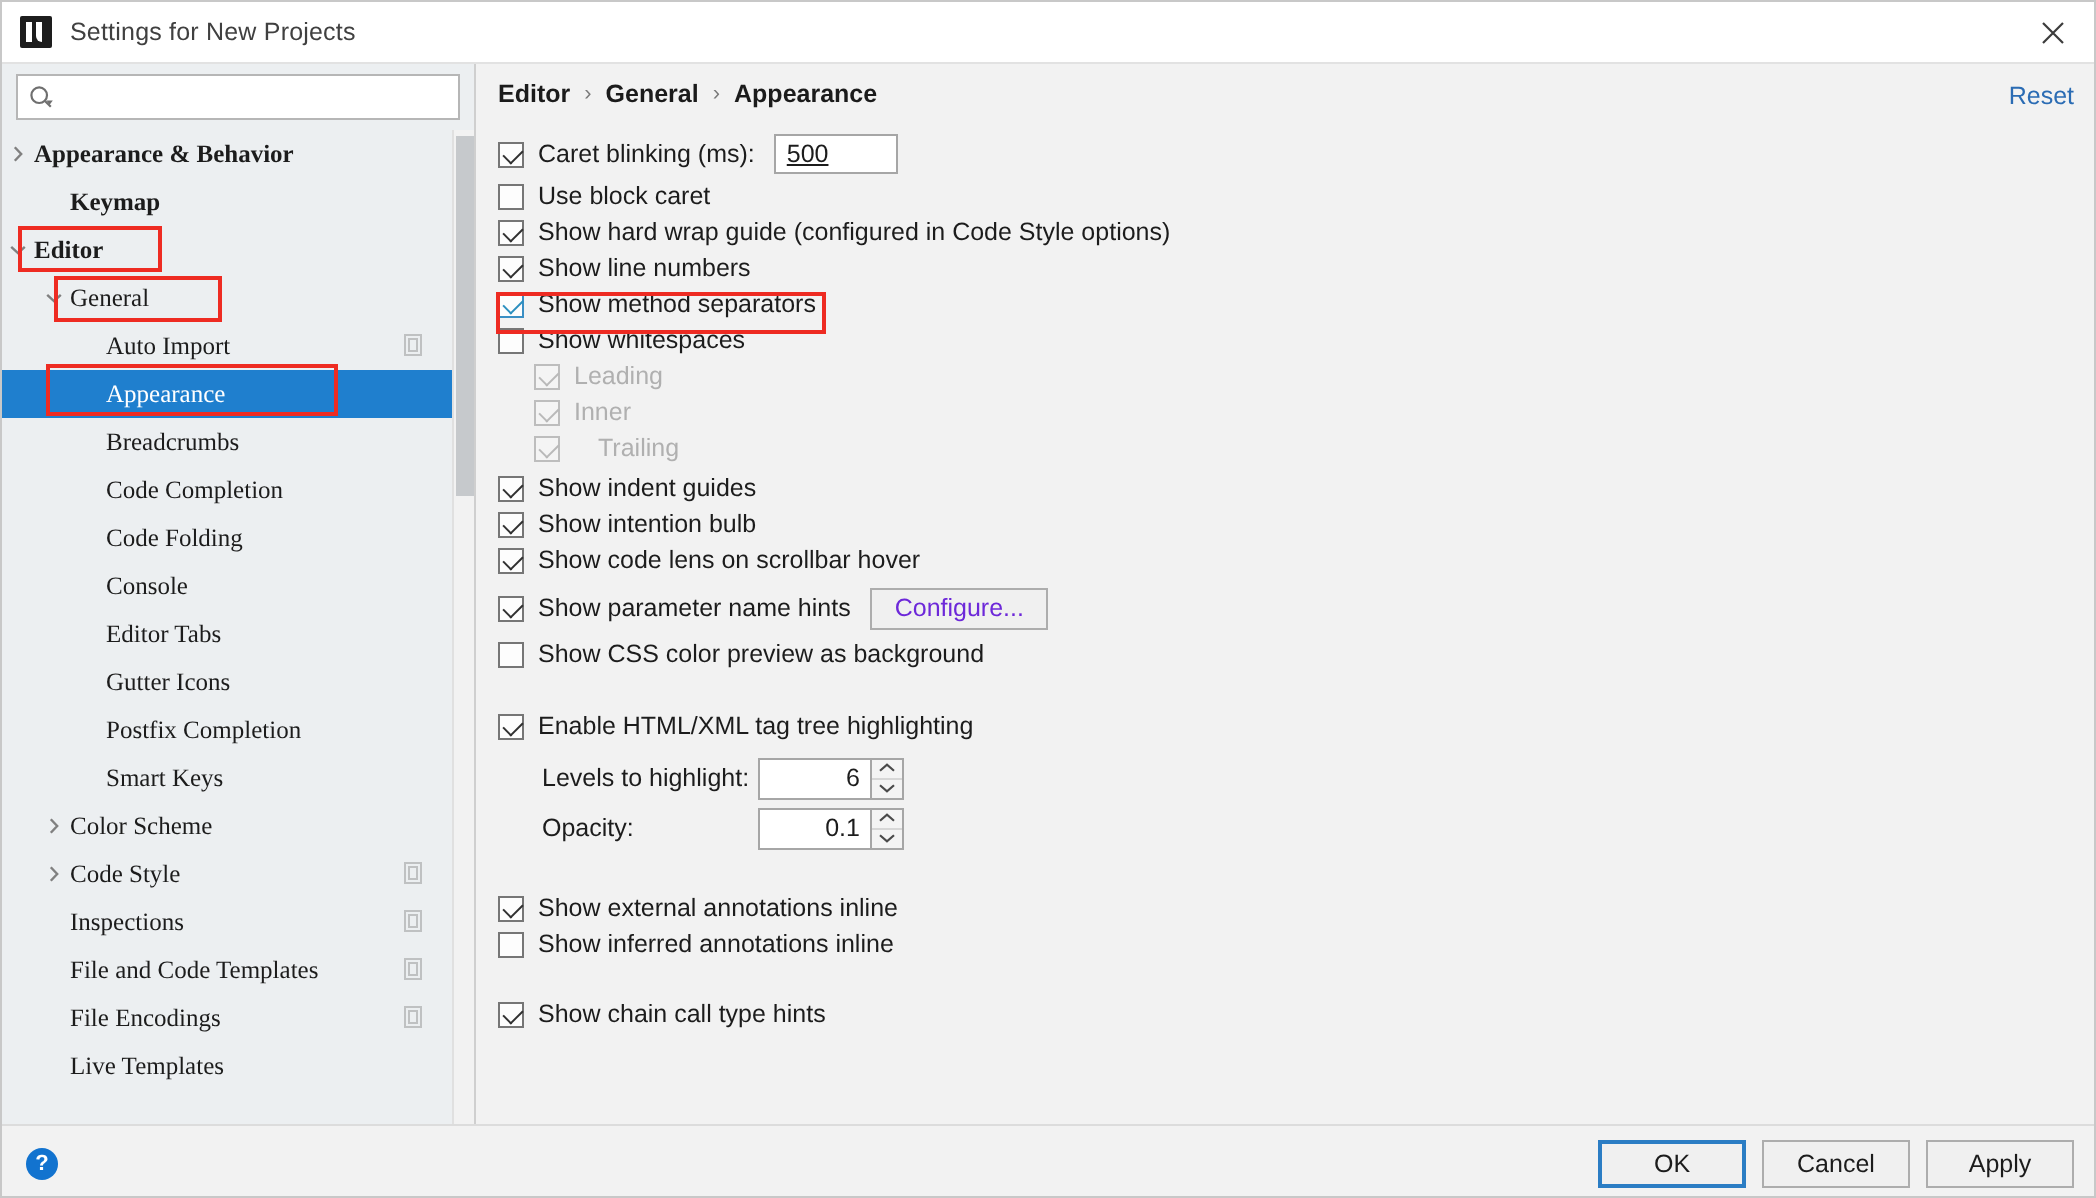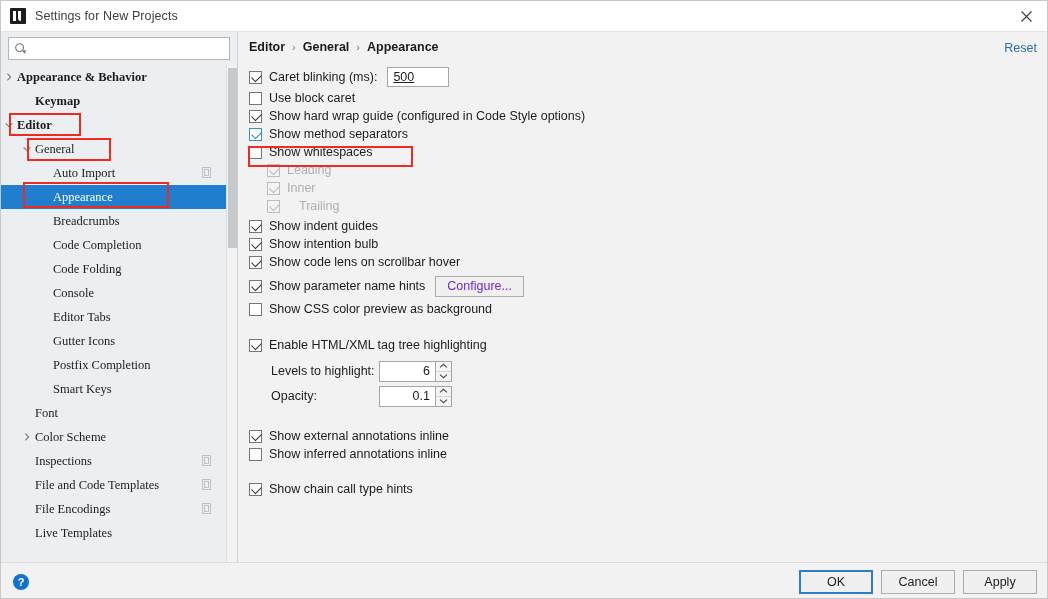--- a/index.html
+++ b/index.html
@@ -277,27 +277,34 @@
         <div class="trow">
           <span class="lbl" style="left: 52px;">Gutter Icons</span>
         </div>
         <div class="trow">
           <span class="lbl" style="left: 52px;">Postfix Completion</span>
         </div>
         <div class="trow">
           <span class="lbl" style="left: 52px;">Smart Keys</span>
         </div>
         <div class="trow">
-          <span class="lbl" style="left: 34px;">Font</span>
-        </div>
-        <div class="trow">
           <span class="arrow" style="left: 20px;"><svg width="12" height="12" viewBox="0 0 12 12">
               <path d="M4.4 2.6 L7.6 6 L4.4 9.4" stroke="#808080" stroke-width="1.2" fill="none"></path>
             </svg></span>
           <span class="lbl" style="left: 34px;">Color Scheme</span>
+        </div>
+        <div class="trow">
+          <span class="arrow" style="left: 20px;"><svg width="12" height="12" viewBox="0 0 12 12">
+              <path d="M4.4 2.6 L7.6 6 L4.4 9.4" stroke="#808080" stroke-width="1.2" fill="none"></path>
+            </svg></span>
+          <span class="lbl" style="left: 34px;">Code Style</span>
+          <span class="rowicon"><svg width="12" height="12" viewBox="0 0 12 12">
+              <rect x="0.5" y="0.5" width="8" height="10" fill="none" stroke="#8a8a8a" stroke-width="1"></rect>
+              <rect x="2.5" y="2.5" width="4" height="6" fill="none" stroke="#8a8a8a" stroke-width="1"></rect>
+            </svg></span>
         </div>
         <div class="trow">
           <span class="lbl" style="left: 34px;">Inspections</span>
           <span class="rowicon"><svg width="12" height="12" viewBox="0 0 12 12">
               <rect x="0.5" y="0.5" width="8" height="10" fill="none" stroke="#8a8a8a" stroke-width="1"></rect>
               <rect x="2.5" y="2.5" width="4" height="6" fill="none" stroke="#8a8a8a" stroke-width="1"></rect>
             </svg></span>
         </div>
         <div class="trow">
           <span class="lbl" style="left: 34px;">File and Code Templates</span>
@@ -343,20 +350,24 @@
       </div>
 
       <div id="optrows">
           <div class="orow">
             <span class="cb"></span>
             <span class="olabel">Use block caret</span>
           </div>
           <div class="orow">
             <span class="cb checked"></span>
             <span class="olabel">Show hard wrap guide (configured in Code Style options)</span>
+          </div>
+          <div class="orow">
+            <span class="cb checked"></span>
+            <span class="olabel">Show line numbers</span>
           </div>
           <div class="orow">
             <span class="cb checked accent"></span>
             <span class="olabel">Show method separators</span>
           </div>
           <div class="orow">
             <span class="cb"></span>
             <span class="olabel">Show whitespaces</span>
           </div>
           <div class="orow" style="margin-left: 18px;">

